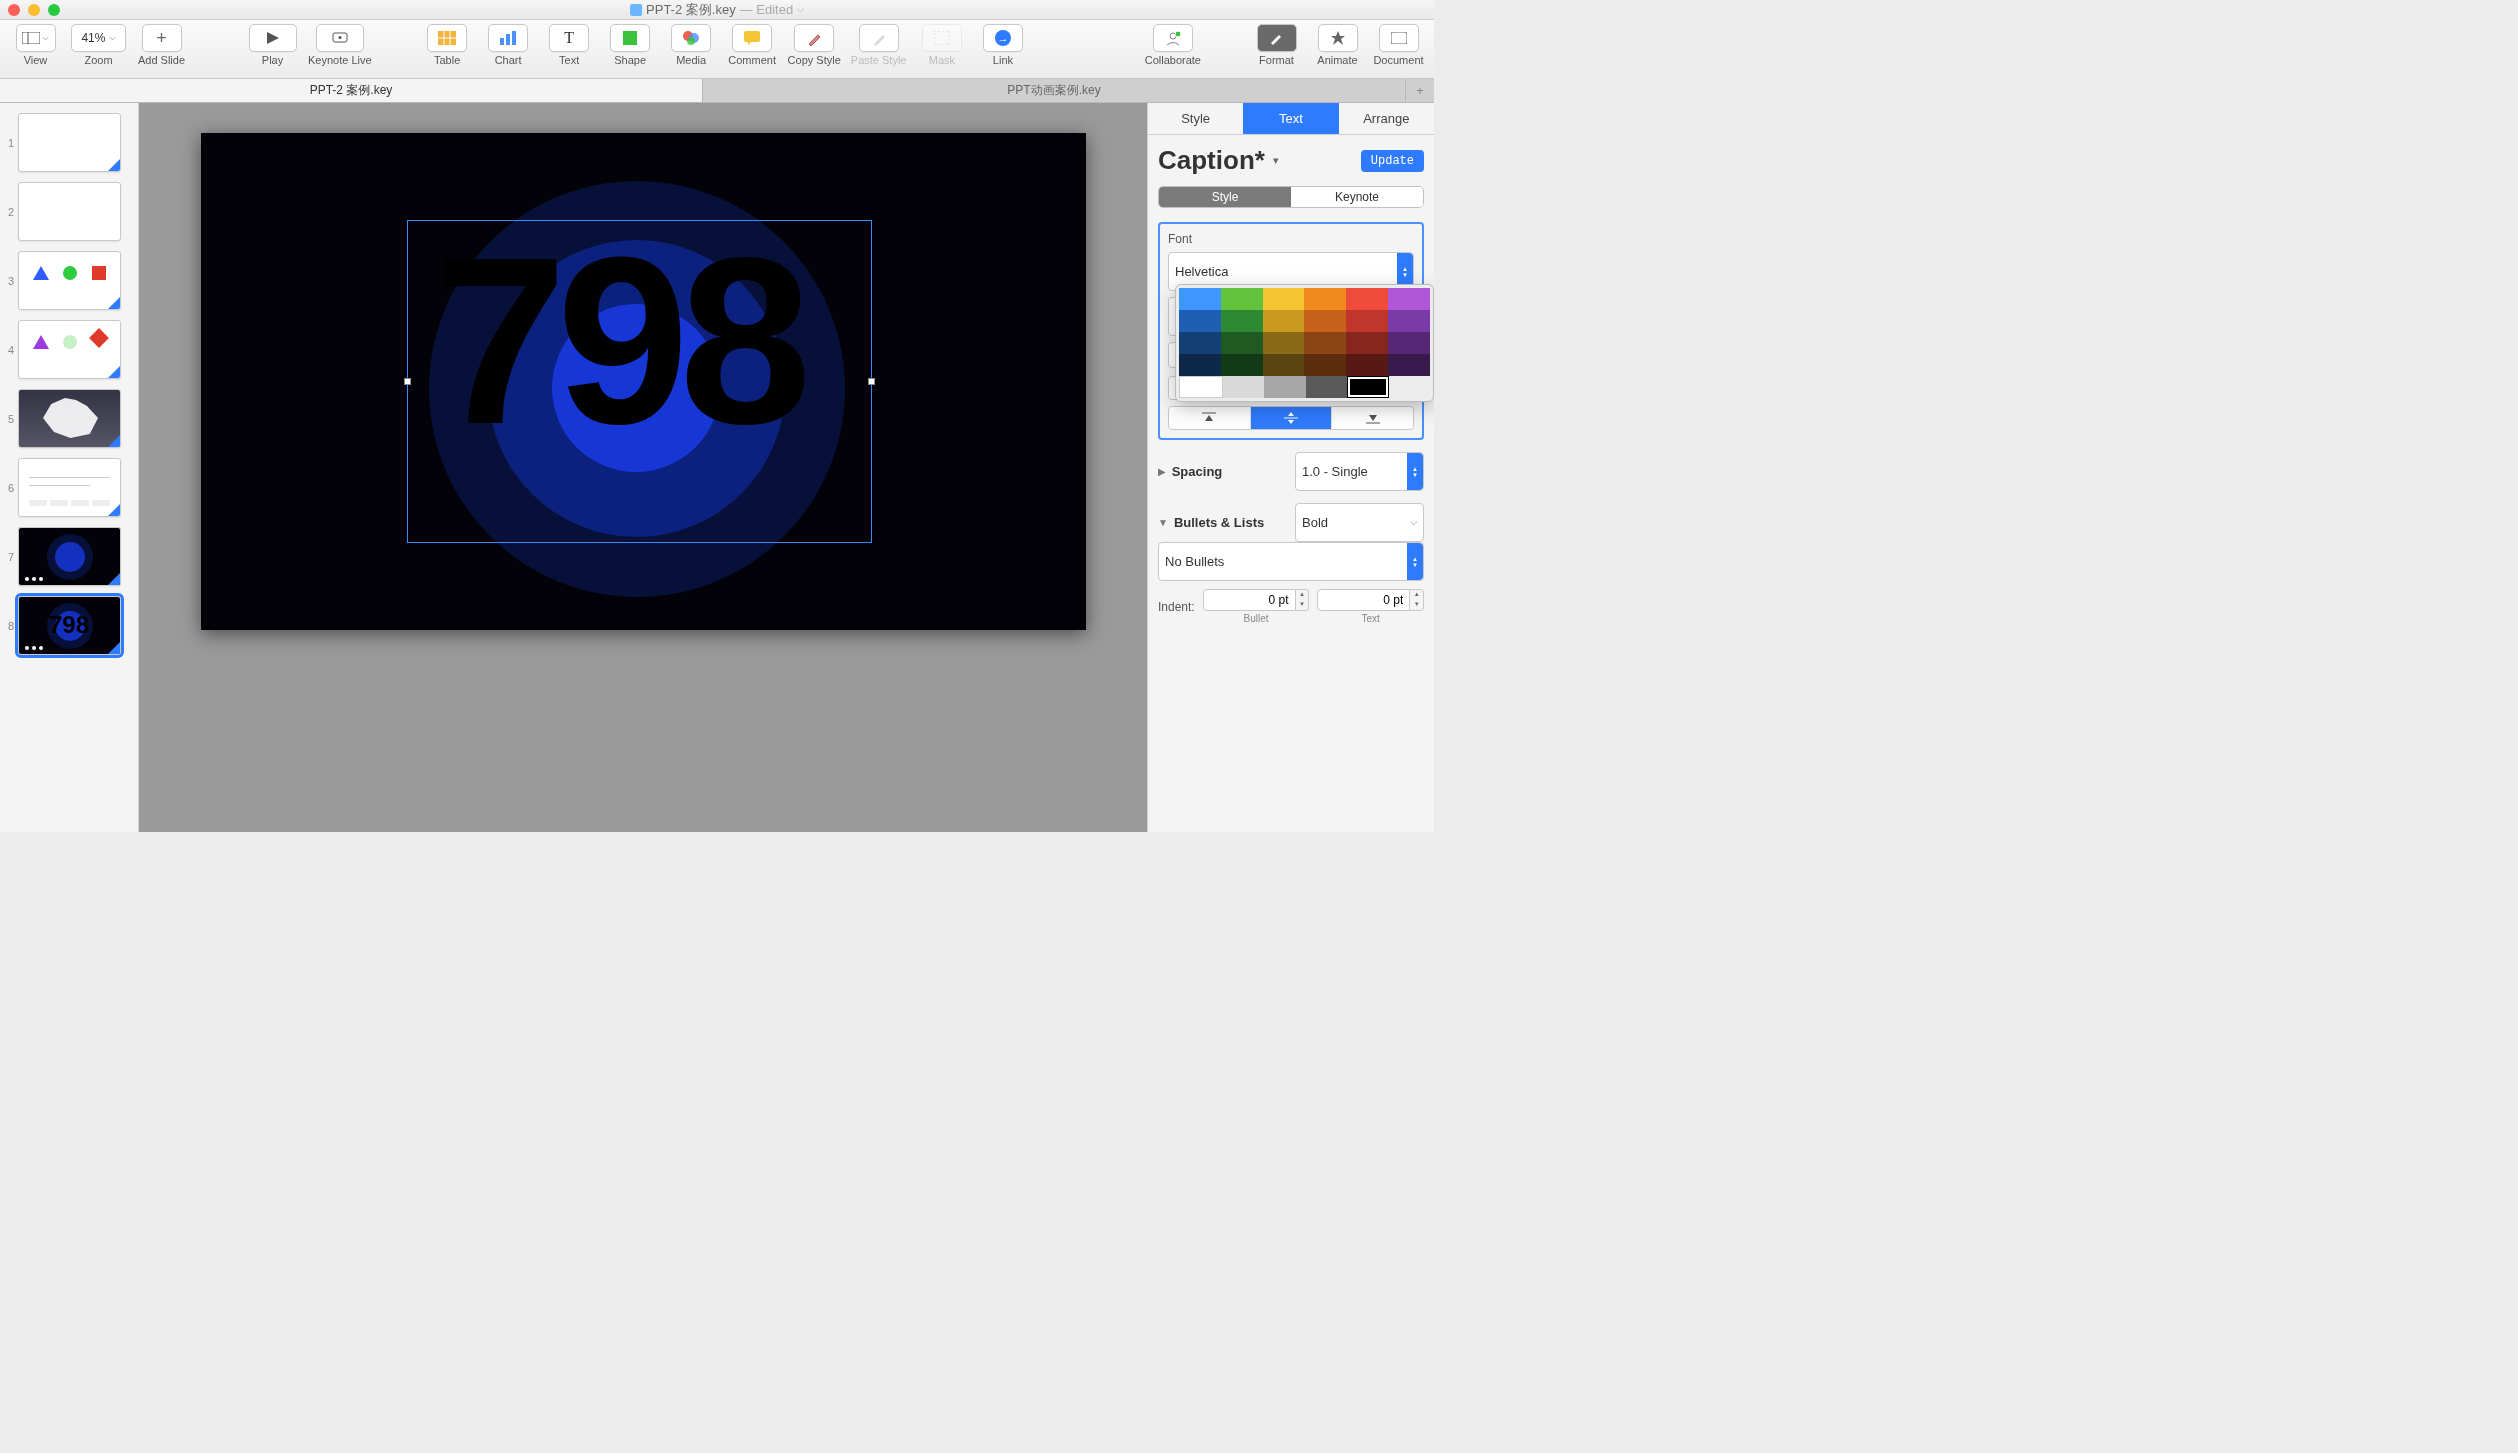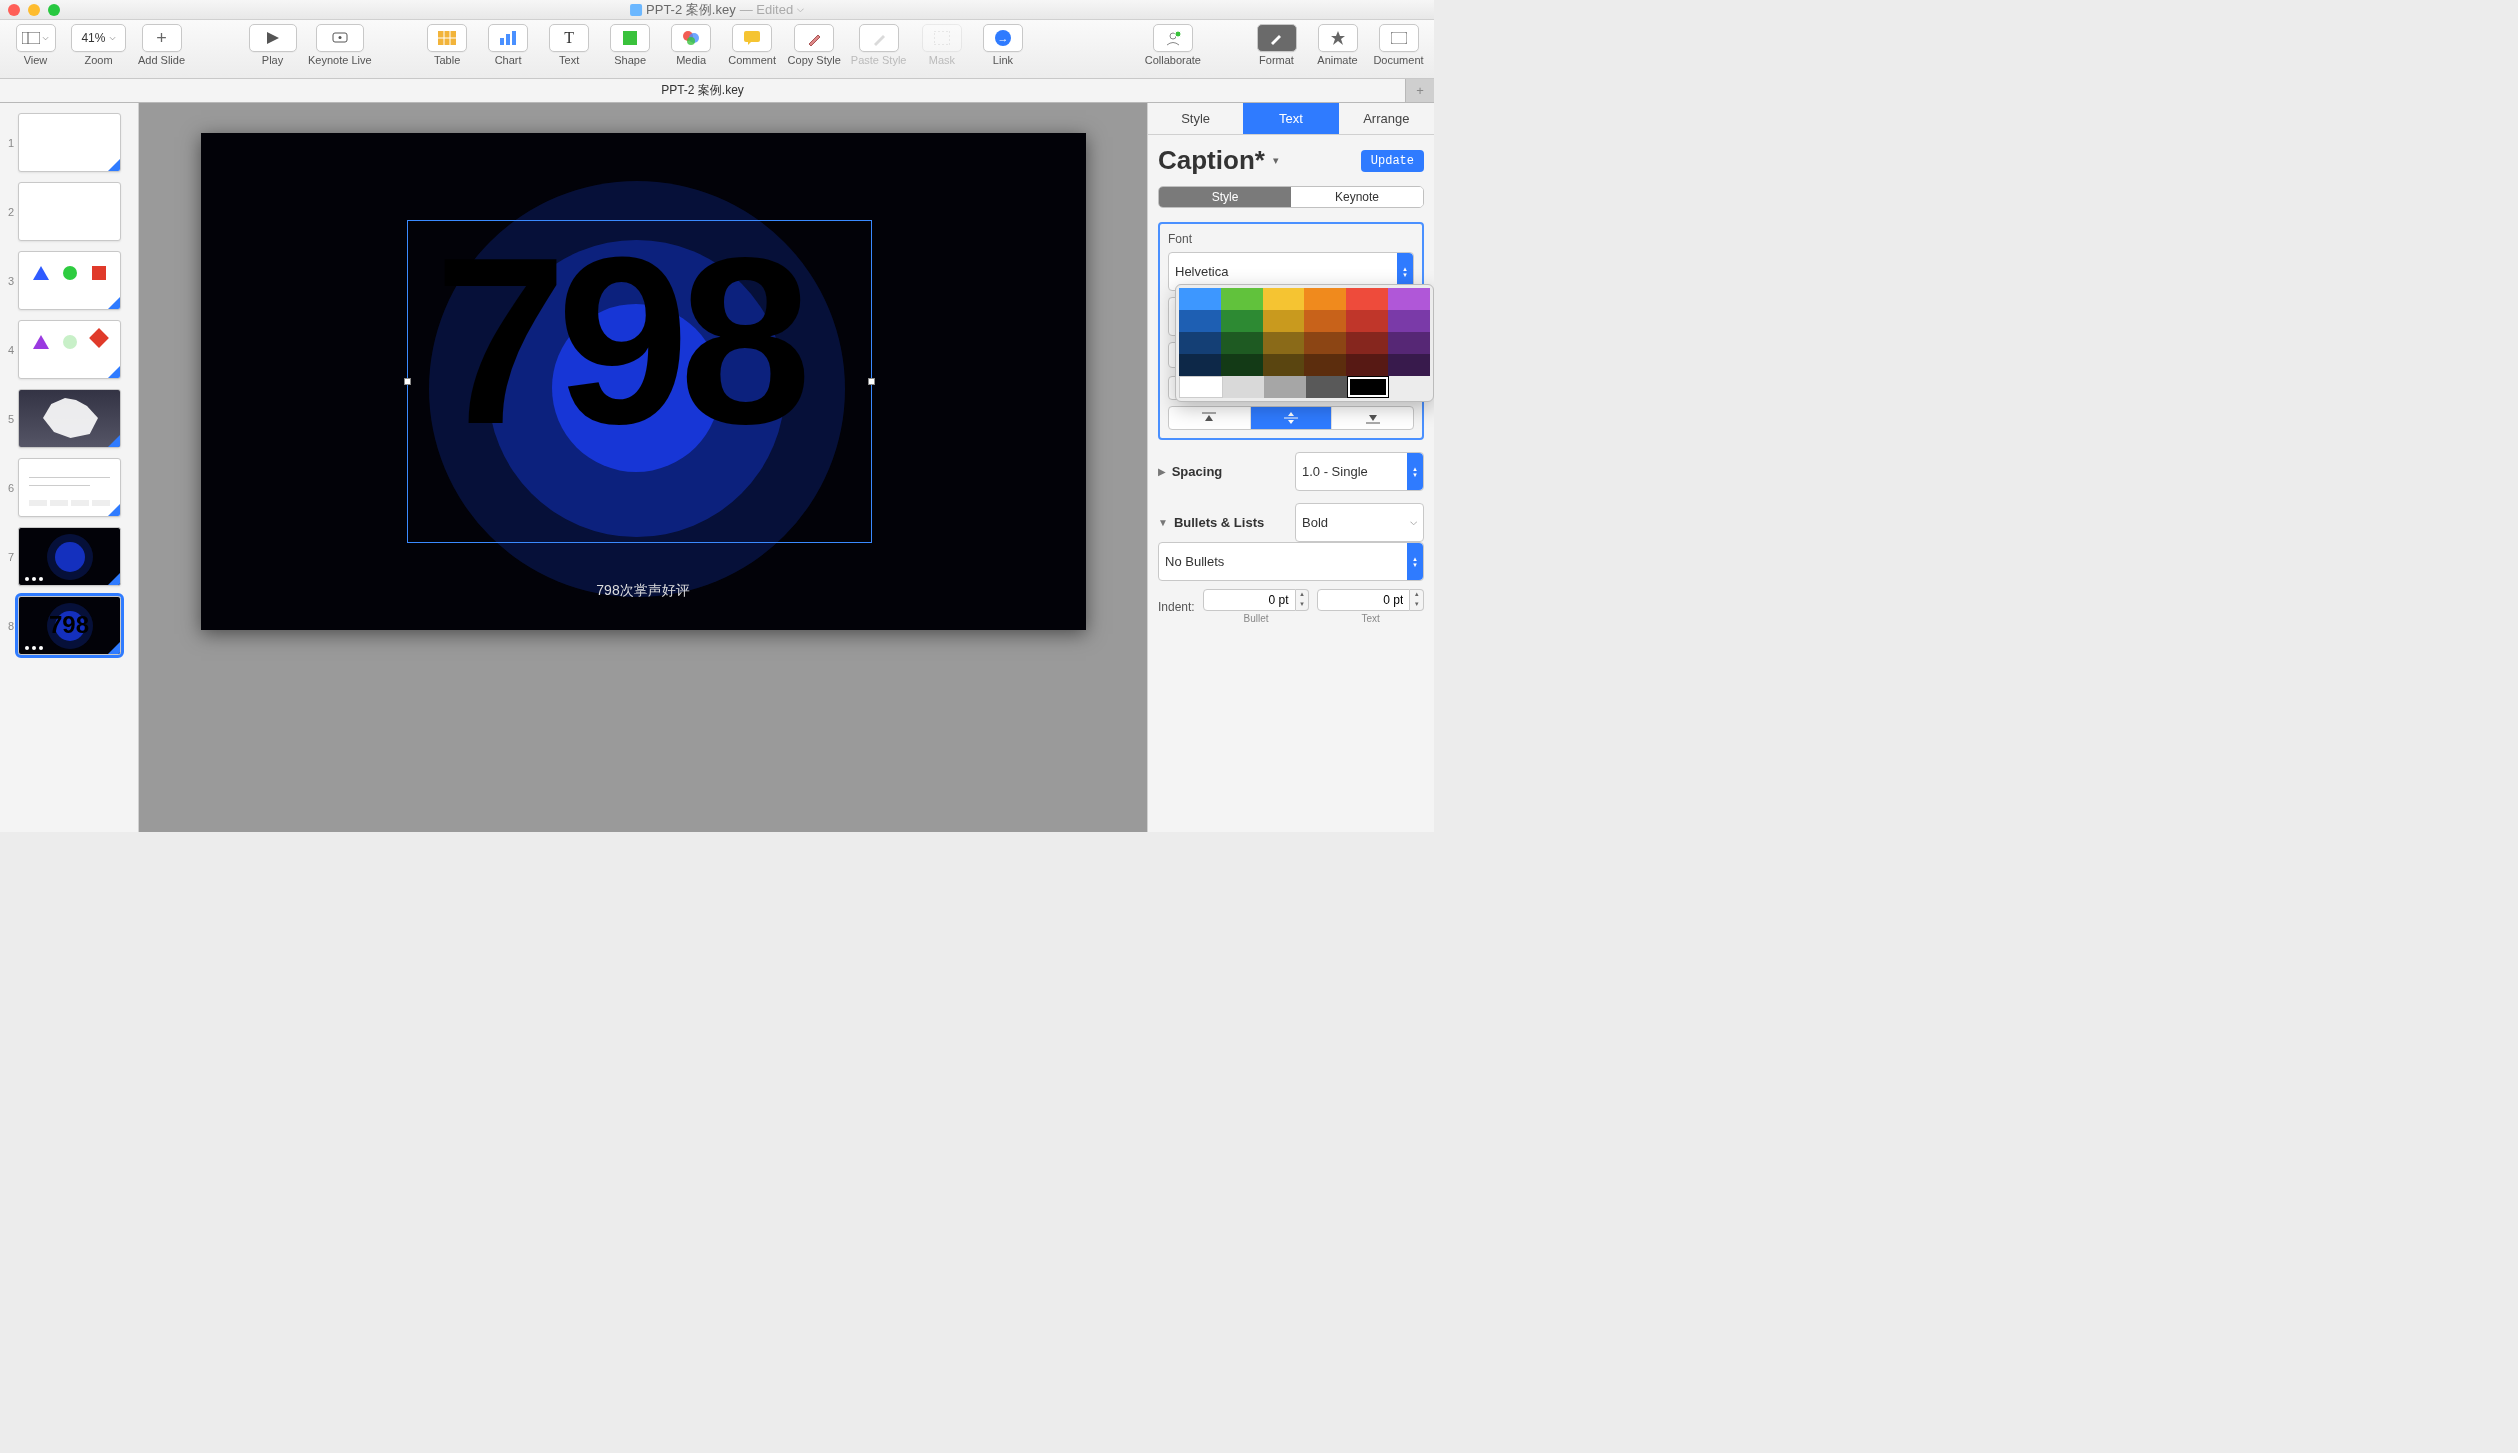--- a/index.html
+++ b/index.html
@@ -279,20 +279,23 @@
           </div>
           <div class="label">Document</div>
         </div>
     </div>
   </div>
 
   <div class="tabs">
     <div class="tab active">
         <span>PPT-2 案例.key</span>
       </div>
+    <div class="tab inactive">
+        <span>PPT动画案例.key</span>
+      </div>
     <div class="addtab">+</div>
   </div>
 
   <div class="body">
     <div class="thumbs">
       <div class="thumb">
           <div class="num">1</div>
           <div class="mini">
             <div class="corner"></div>
           </div>
@@ -372,21 +375,20 @@
     <div class="canvas">
       <div class="slide">
         <div class="bigcircle bc1"></div>
         <div class="bigcircle bc2"></div>
         <div class="bigcircle bc3"></div>
         <div class="bignum" style="left:234px;top:71px;">798</div>
         <div class="selbox">
           <div class="handle l"></div>
           <div class="handle r"></div>
         </div>
-        <div class="caption">798次掌声好评</div>
       </div>
     </div>
 
     <div class="inspector">
       <div class="insp-tabs">
         <div class="insp-tab">Style</div>
         <div class="insp-tab active">Text</div>
         <div class="insp-tab">Arrange</div>
       </div>
       <div class="insp-body">

